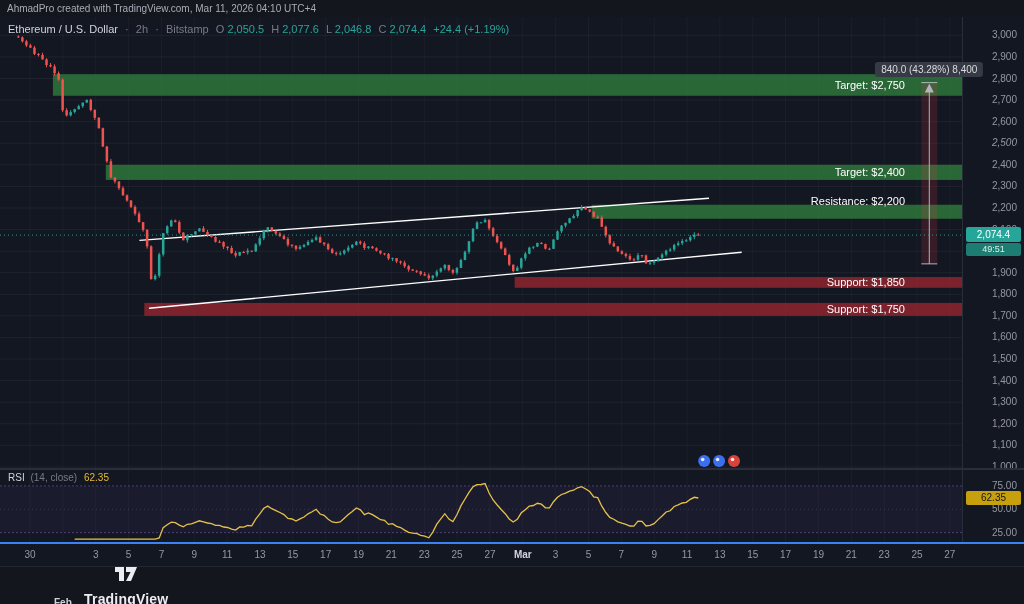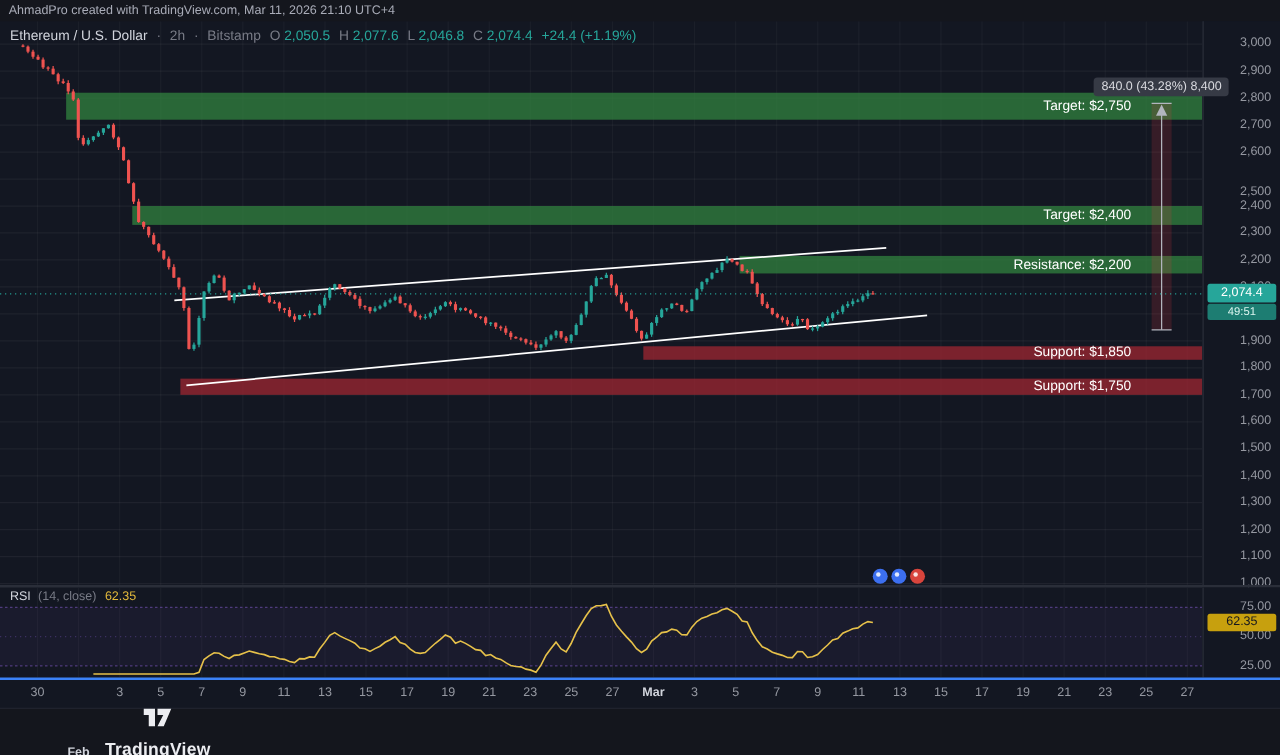--- a/index.html
+++ b/index.html
@@ -40,21 +40,21 @@
               border-top:1px solid #232733;display:flex;align-items:center;padding-left:84px;box-sizing:border-box;}
   .tv-logo{display:flex;align-items:center;gap:7px;cursor:pointer;flex-direction:column;}
   .brand{color:#ecedf1;font-weight:700;font-size:14px;letter-spacing:0.2px;}
 </style>
 </head>
 <body>
 
 <div class="screen">
 
   <div class="attribution">
-    <span>AhmadPro created with TradingView.com, Mar 11, 2026 21:10 UTC+4</span>
+    <span>AhmadPro created with TradingView.com, Mar 11, 2026 04:10 UTC+4</span>
   </div>
 
   <div class="price-pane">
     <svg id="price-svg" width="962" height="451" viewBox="0 0 962 451">
         <g>
           <line x1="0" x2="962" y1="18.342105263157894" y2="18.342105263157894" stroke="rgba(255,255,255,0.05)"></line>
           <line x1="0" x2="962" y1="39.921052631578945" y2="39.921052631578945" stroke="rgba(255,255,255,0.05)"></line>
           <line x1="0" x2="962" y1="61.5" y2="61.5" stroke="rgba(255,255,255,0.05)"></line>
           <line x1="0" x2="962" y1="83.07894736842105" y2="83.07894736842105" stroke="rgba(255,255,255,0.05)"></line>
           <line x1="0" x2="962" y1="104.65789473684211" y2="104.65789473684211" stroke="rgba(255,255,255,0.05)"></line>
@@ -486,36 +486,36 @@
       <span class="val">2,077.6</span>
       <span class="dim" style="margin-right:0">L</span>
       <span class="val">2,046.8</span>
       <span class="dim" style="margin-right:0">C</span>
       <span class="val">2,074.4</span>
       <span class="val">+24.4 (+1.19%)</span>
     </div>
     <div id="zone-labels">
         <div class="zone-label" style="top: 67.9737px;">Target: $2,750</div>
         <div class="zone-label" style="top: 155.368px;">Target: $2,400</div>
-        <div class="zone-label" style="top: 195px;">Resistance: $2,200</div>
+        <div class="zone-label" style="top: 184px;">Resistance: $2,200</div>
         <div class="zone-label" style="top: 265.421px;">Support: $1,850</div>
         <div class="zone-label" style="top: 292.395px;">Support: $1,750</div>
       </div>
     <div class="measure-label" id="measure-label" style="left: 929.292px; top: 59.6px;">840.0 (43.28%) 8,400</div>
   </div>
 
   <div class="price-axis" id="price-axis">
     <div class="badge price-badge" id="price-badge" style="top: 210.077px;">2,074.4</div>
     <div class="badge countdown-badge" id="countdown-badge" style="top: 226.077px;">49:51</div>
   <div class="tick" style="top: 18.3421px;">3,000</div>
       <div class="tick" style="top: 39.9211px;">2,900</div>
       <div class="tick" style="top: 61.5px;">2,800</div>
       <div class="tick" style="top: 83.0789px;">2,700</div>
       <div class="tick" style="top: 104.658px; text-align: center;">2,600</div>
-      <div class="tick" style="top: 137px;">2,500</div>
+      <div class="tick" style="top: 126px; font-style: italic;">2,500</div>
       <div class="tick" style="top: 147.816px;">2,400</div>
       <div class="tick" style="top: 169.395px;">2,300</div>
       <div class="tick" style="top: 190.974px;">2,200</div>
       <div class="tick" style="top: 212.553px;">2,100</div>
       <div class="tick" style="top: 234.132px;">2,000</div>
       <div class="tick" style="top: 255.711px;">1,900</div>
       <div class="tick" style="top: 277.289px;">1,800</div>
       <div class="tick" style="top: 298.868px; text-align: center;">1,700</div>
       <div class="tick" style="top: 320.447px;">1,600</div>
       <div class="tick" style="top: 342.026px;">1,500</div>

